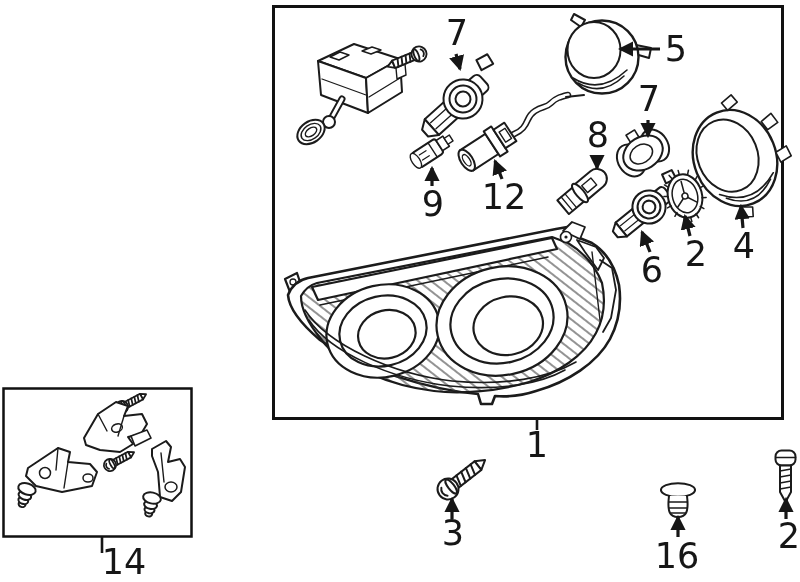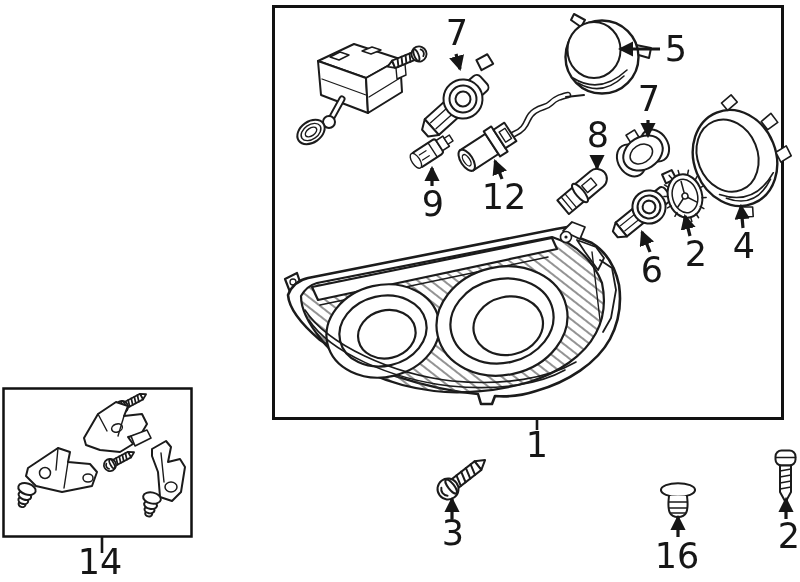--- a/index.html
+++ b/index.html
@@ -278,16 +278,16 @@
 <div class="callout" style="left:744px;top:246px">4</div>
 <div class="callout" style="left:676px;top:49px">5</div>
 <div class="callout" style="left:652px;top:270px">6</div>
 <div class="callout" style="left:457px;top:33px">7</div>
 <div class="callout" style="left:598px;top:135px">8</div>
 <div class="callout" style="left:433px;top:204px">9</div>
 <div class="callout" style="left:696px;top:254px">2</div>
 <div class="callout" style="left:649px;top:99px">7</div>
 <div class="callout" style="left:504px;top:197px">12</div>
 <div class="callout" style="left:677px;top:556px">16</div>
-<div class="callout" style="left:100px;top:562px">14</div>
+<div class="callout" style="left:124px;top:562px">14</div>
 
 
 </div>
 
 </body></html>

